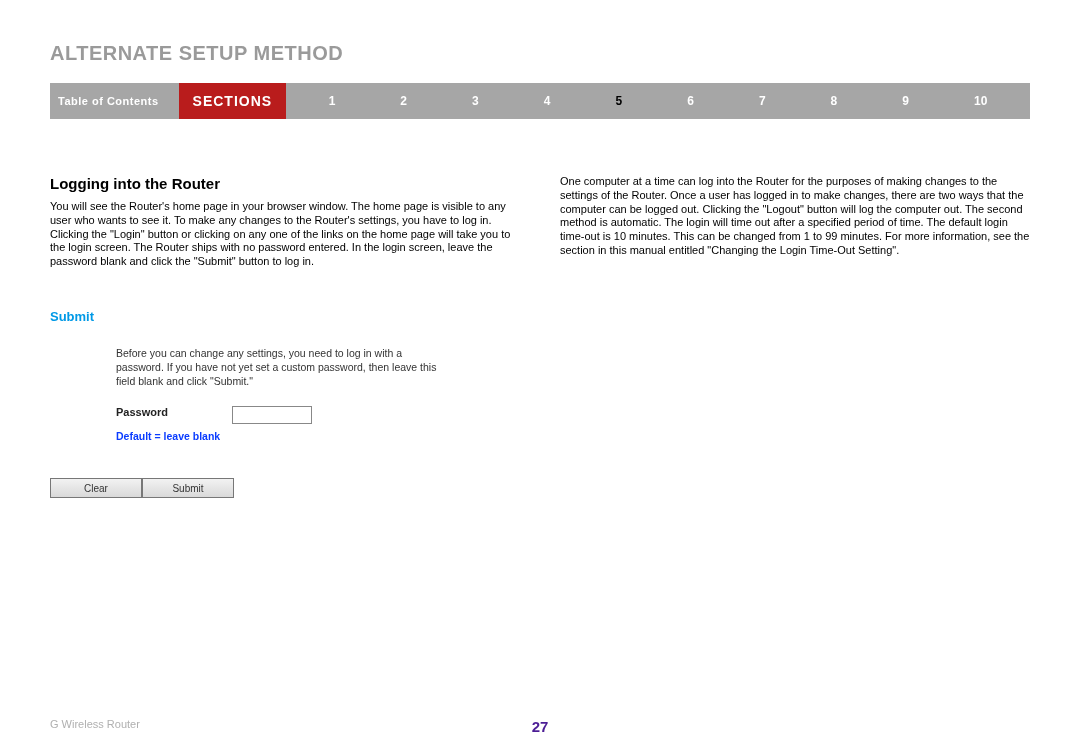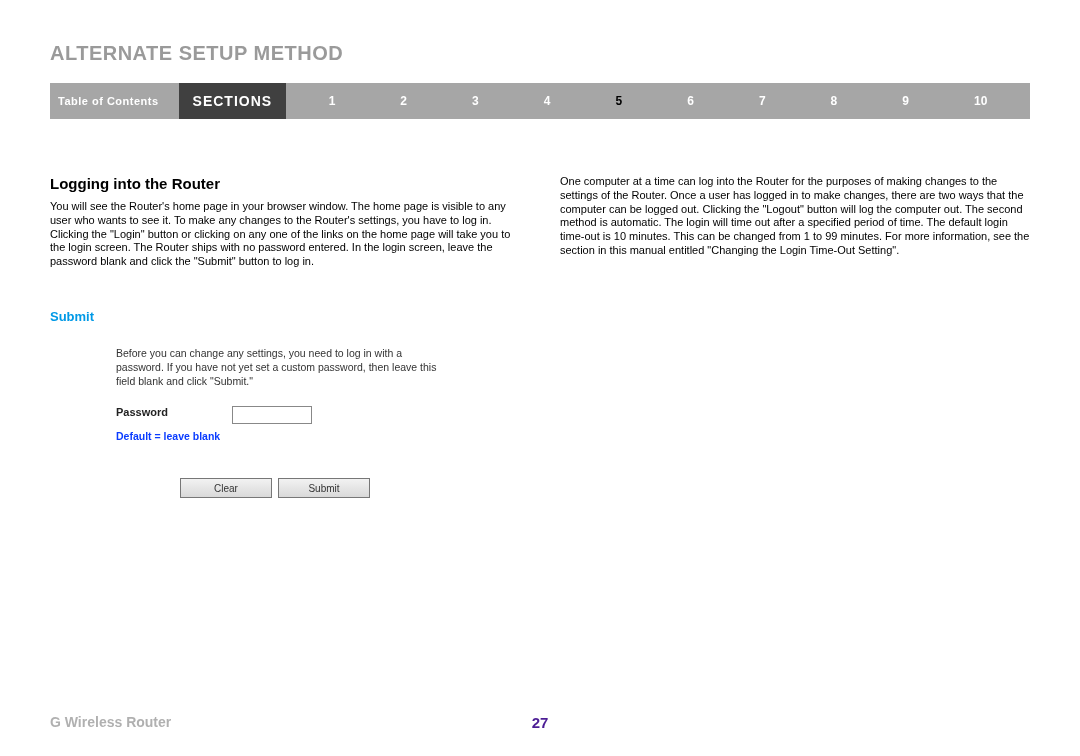--- a/index.html
+++ b/index.html
@@ -35,21 +35,21 @@
     color: #ffffff;
     user-select: none;
   }
   .nav-toc {
     padding-left: 8px;
     font-weight: bold;
     letter-spacing: 0.5px;
     white-space: nowrap;
   }
   .nav-sections-label {
-    background: #404040;
+    background: #b91c1c;
     height: 100%;
     display: flex;
     align-items: center;
     padding: 0 14px;
     margin-left: 20px;
     font-weight: bold;
     font-size: 14px;
     letter-spacing: 1px;
     color: #ffffff;
   }
@@ -125,44 +125,42 @@
     padding: 0 2px;
   }
   .login-hint {
     margin-left: 66px;
     font-size: 10.5px;
     font-weight: bold;
     color: #0a3cff;
     margin-bottom: 36px;
   }
   .login-buttons {
-    margin-left: 130px;
-    display: flex;
-    gap: 6px;
+    display: flex;
   }
   .ui-button {
     width: 92px;
     height: 20px;
     font-size: 10px;
     border: 1px solid #777;
     background: linear-gradient(#f2f2f2, #d9d9d9);
     cursor: pointer;
     color: #333;
   }
   .footer {
     position: absolute;
     left: 50px;
     right: 50px;
     bottom: 26px;
     display: flex;
     align-items: baseline;
   }
   .footer-product {
-    font-size: 14px;
-    font-weight: bold;
+    font-size: 11px;
+    font-weight: normal;
     color: #b0b0b0;
   }
   .footer-page {
     position: absolute;
     left: 50%;
     transform: translateX(-50%);
     font-size: 15px;
     font-weight: bold;
     color: #4c1d95;
   }

